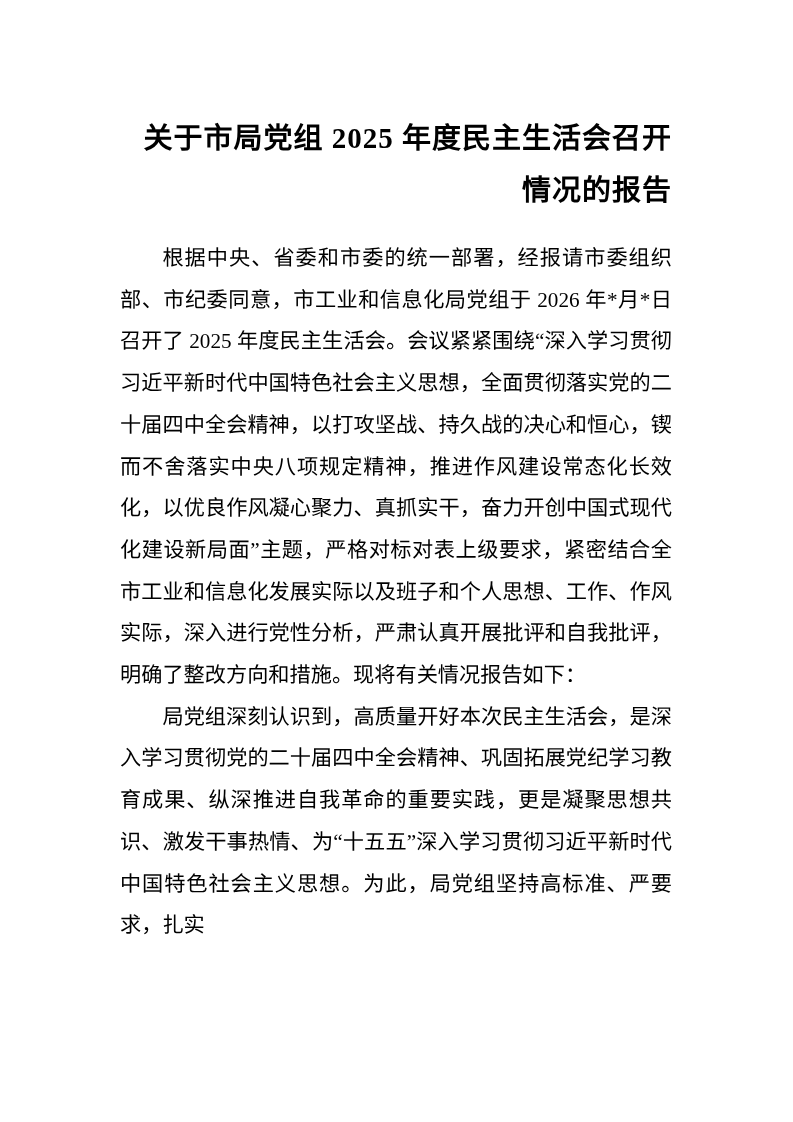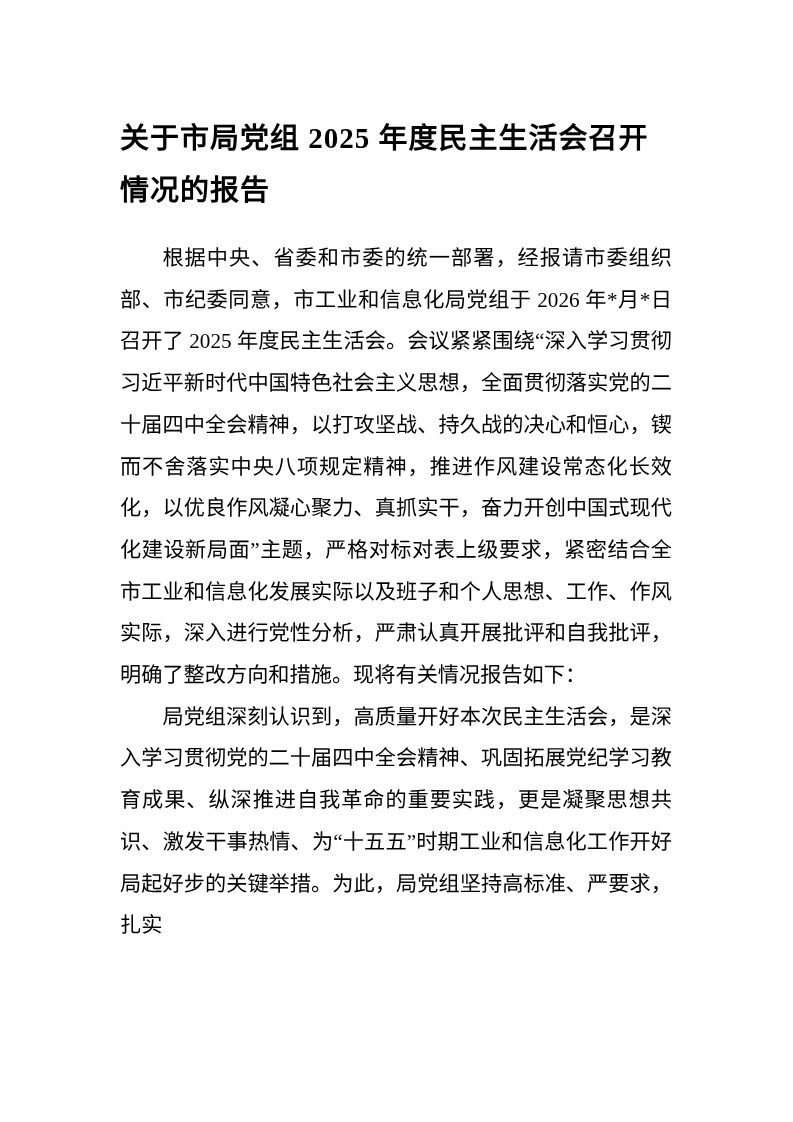--- a/index.html
+++ b/index.html
@@ -15,21 +15,21 @@
     background: #ffffff;
     color: #000000;
     padding: 112px 121px 0 120px;
     overflow: hidden;
     font-family: "Liberation Serif", "DejaVu Serif", serif;
   }
   .doc-title {
     font-size: 29px;
     font-weight: 700;
     line-height: 52px;
-    text-align: left;
+    text-align: right;
     letter-spacing: 1px;
     color: #000000;
   }
   .doc-body {
     margin-top: 22px;
   }
   .doc-body p {
     font-size: 21.2px;
     line-height: 41.7px;
     text-align: justify;
@@ -41,15 +41,15 @@
   }
 </style>
 </head>
 <body>
 
 <div class="page">
   <h1 class="doc-title">关于市局党组 2025 年度民主生活会召开情况的报告</h1>
 
   <div class="doc-body">
     <p class="indent">根据中央、省委和市委的统一部署，经报请市委组织部、市纪委同意，市工业和信息化局党组于 2026 年*月*日召开了 2025 年度民主生活会。会议紧紧围绕“深入学习贯彻习近平新时代中国特色社会主义思想，全面贯彻落实党的二十届四中全会精神，以打攻坚战、持久战的决心和恒心，锲而不舍落实中央八项规定精神，推进作风建设常态化长效化，以优良作风凝心聚力、真抓实干，奋力开创中国式现代化建设新局面”主题，严格对标对表上级要求，紧密结合全市工业和信息化发展实际以及班子和个人思想、工作、作风实际，深入进行党性分析，严肃认真开展批评和自我批评，明确了整改方向和措施。现将有关情况报告如下：</p>
-    <p class="indent">局党组深刻认识到，高质量开好本次民主生活会，是深入学习贯彻党的二十届四中全会精神、巩固拓展党纪学习教育成果、纵深推进自我革命的重要实践，更是凝聚思想共识、激发干事热情、为“十五五”时期工业和信息化工作开好局起好步的关键举措。为此，局党组坚持高标准、严要求，扎实</p>
+    <p class="indent">局党组深刻认识到，高质量开好本次民主生活会，是深入学习贯彻党的二十届四中全会精神、巩固拓展党纪学习教育成果、纵深推进自我革命的重要实践，更是凝聚思想共识、激发干事热情、为“十五五”深入学习贯彻习近平新时代中国特色社会主义思想。为此，局党组坚持高标准、严要求，扎实</p>
   </div>
 </div>
 
 </body></html>

